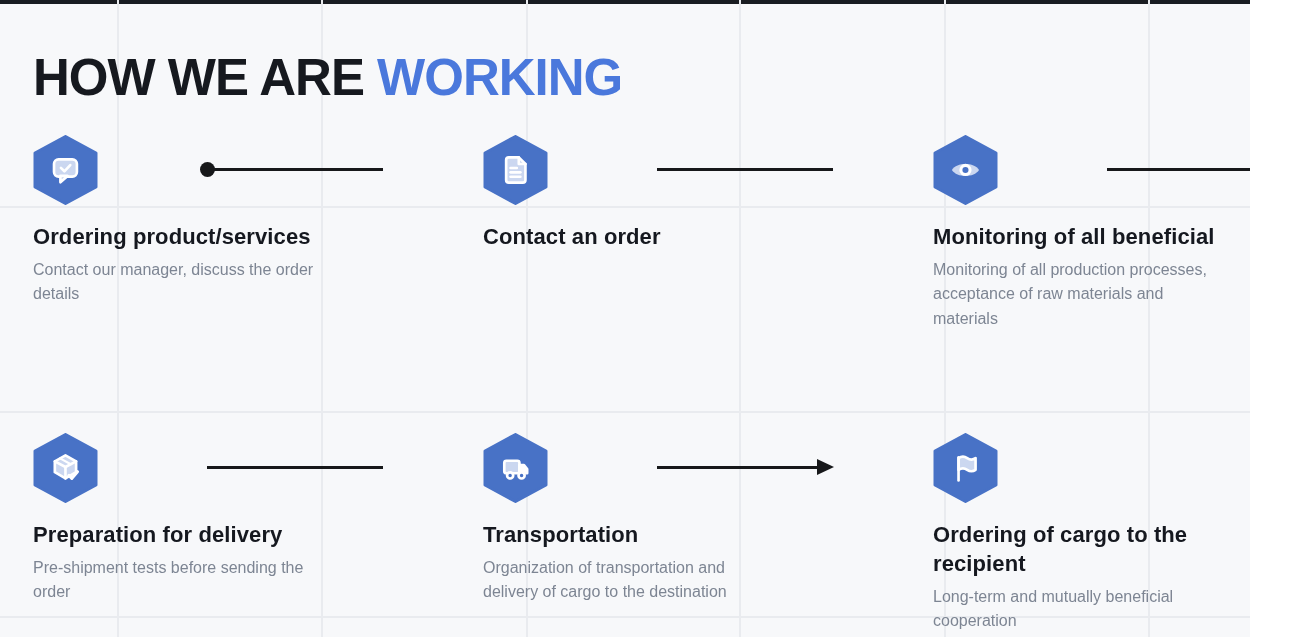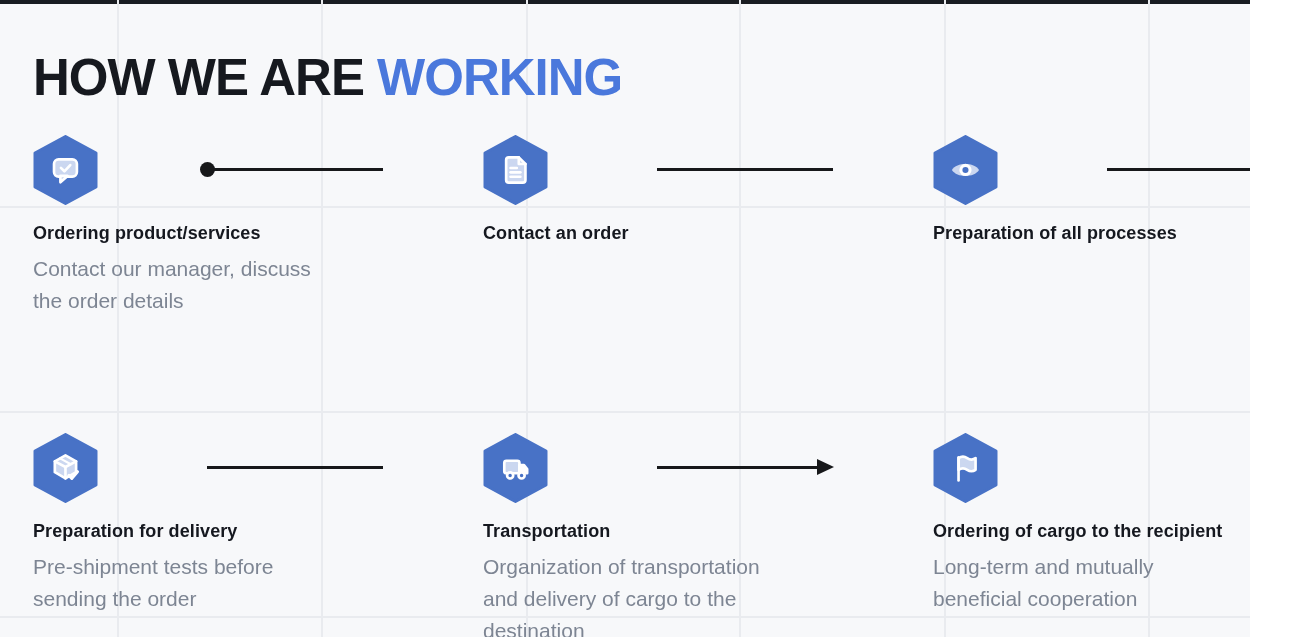--- a/index.html
+++ b/index.html
@@ -34,26 +34,26 @@
   .connector.dot-line .dot{display:block;}
   .connector.arrow-line .line{width:162px;}
   .connector.arrow-line .head{
     display:block;position:absolute;left:160px;top:-7px;width:0;height:0;
     border-left:17px solid var(--link,#17181a);
     border-top:8.5px solid transparent;border-bottom:8.5px solid transparent;
   }
 
   .step h3{
     margin:17px 0 0 0;max-width:296px;
-    font-size:18px;font-weight:700;line-height:1.32;color:var(--head,#15181f);
+    font-size:22px;font-weight:700;line-height:1.32;color:var(--head,#15181f);
     letter-spacing:0.1px;
   }
   .step p{
     margin:7px 0 0 0;max-width:296px;
-    font-size:21px;line-height:1.52;color:var(--body,#7d8593);font-weight:400;
+    font-size:16px;line-height:1.52;color:var(--body,#7d8593);font-weight:400;
   }
 </style>
 </head>
 <body>
 
 <svg width="0" height="0" style="position:absolute">
   <defs>
     <g id="hexframe">
       <polygon points="32.5,1.5 63,18 63,52 32.5,68.5 2,52 2,18" fill="#4872c6" stroke="#4872c6" stroke-width="3" stroke-linejoin="round"></polygon>
     </g>
@@ -151,21 +151,22 @@
           <g transform="translate(16.5,19) scale(1.33)">
             <use href="#glyph-eye"></use>
           </g>
       </svg>
       <div class="connector line">
 
         <span class="line"></span>
 
       </div>
     </div>
-    <h3>Preparation of all processes</h3>
+    <h3>Monitoring of all beneficial</h3>
+    <p>Monitoring of all production processes, acceptance of raw materials and materials</p>
   </div>
 
   <div class="step" style="left:483px;top:433px">
     <div class="icon-row">
       <svg class="hex" width="65" height="70" viewBox="0 0 65 70">
         <use href="#hexframe"></use>
           <g transform="translate(16.5,19) scale(1.33)">
             <use href="#glyph-truck"></use>
           </g>
       </svg>

